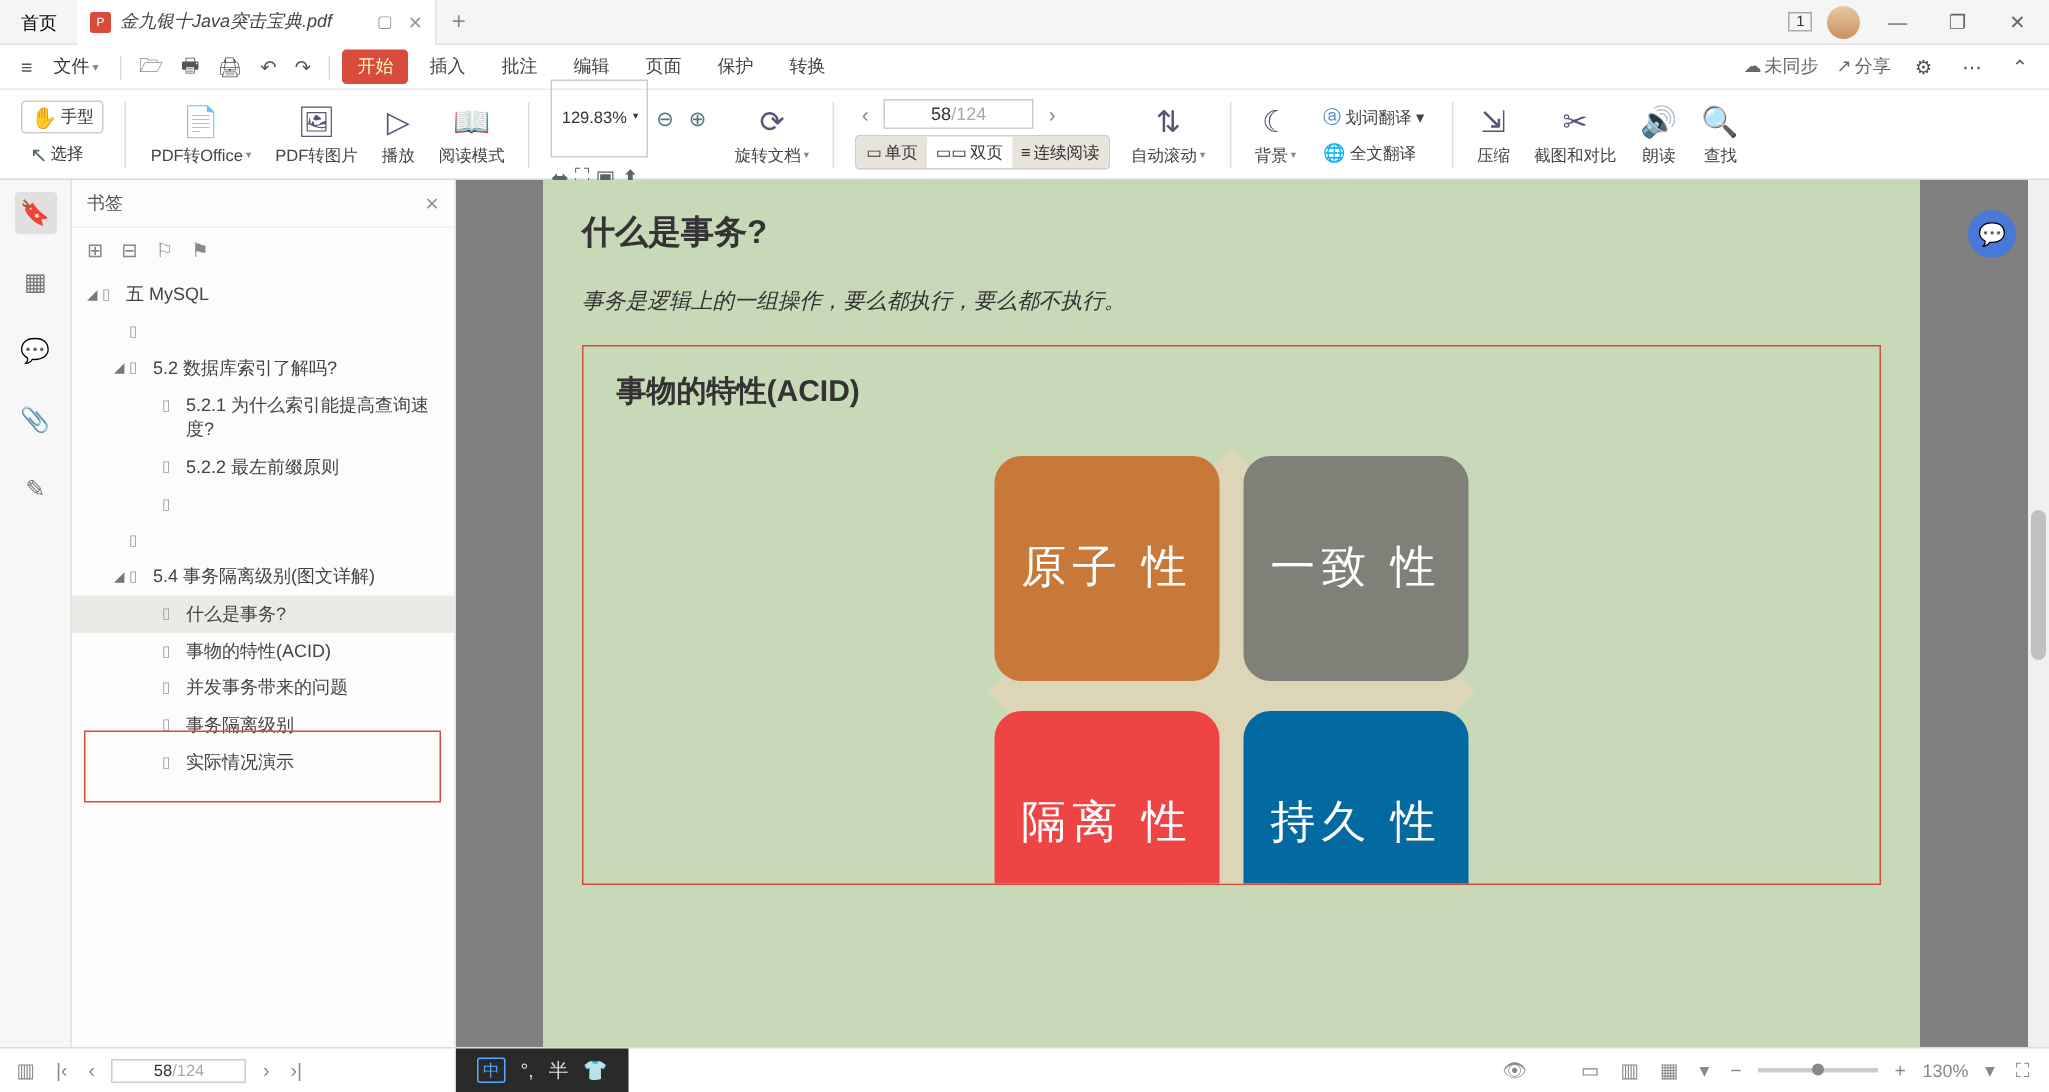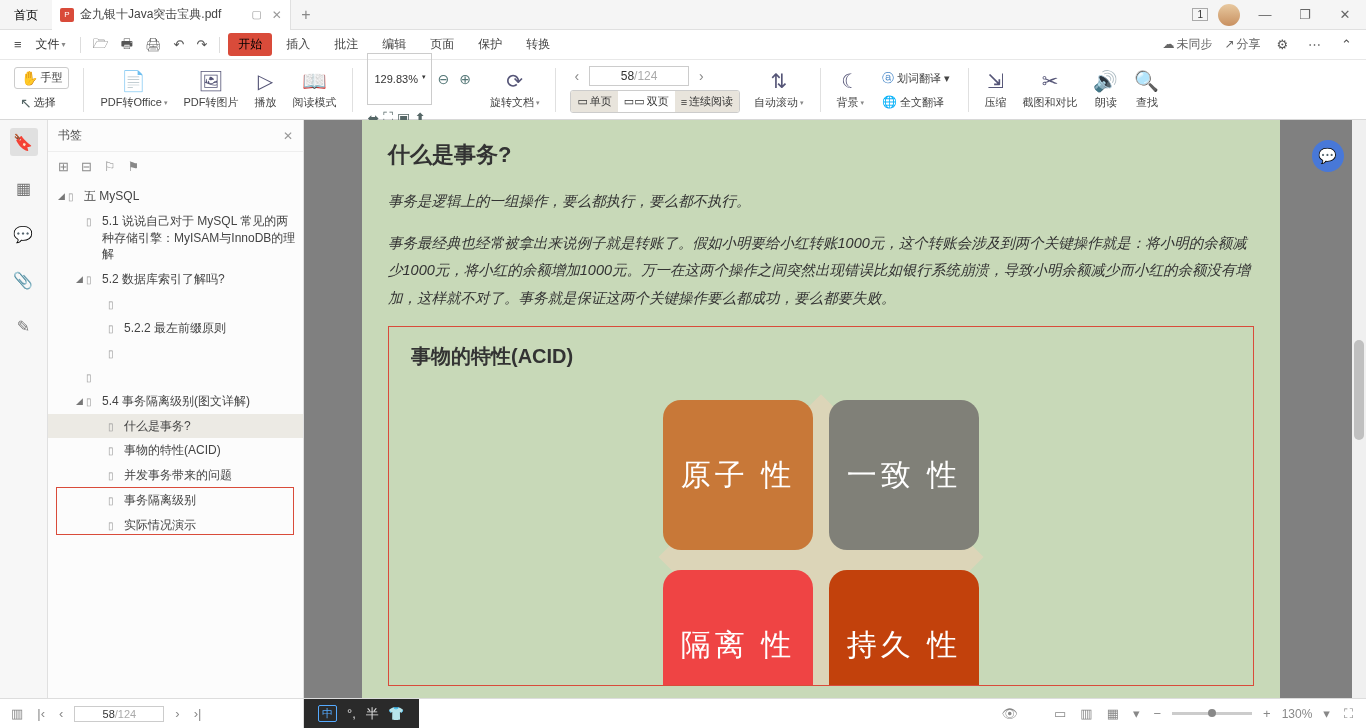--- a/index.html
+++ b/index.html
@@ -3,36 +3,36 @@
 <meta charset="utf-8">
 <style>
 * { margin: 0; padding: 0; box-sizing: border-box; font-family: "Microsoft YaHei", Arial, sans-serif; }
 body { width: 1366px; height: 728px; overflow: hidden; background: #fff; font-size: 12px; color: #333; }
 
 
 .titlebar { height: 30px; background: #f5f5f5; display: flex; align-items: center; border-bottom: 1px solid #e0e0e0; }
 .tab-home { padding: 0 14px; height: 30px; line-height: 30px; color: #000000; cursor: pointer; }
 .tab-doc { height: 30px; background: #fff; display: flex; align-items: center; padding: 0 8px; border-right: 1px solid #e0e0e0; }
 .pdf-ico { width: 14px; height: 14px; background: #d94b3a; border-radius: 2px; display: inline-flex; align-items: center; justify-content: center; color: #fff; font-size: 8px; margin-right: 6px; }
-.tab-doc .name { color: #444; }
+.tab-doc .name { color: #444; font-style: italic; }
 .tab-doc .restore { margin-left: 30px; color: #999; font-size: 11px; }
 .tab-doc .close { margin-left: 10px; color: #999; cursor: pointer; }
 .tab-add { width: 30px; text-align: center; color: #888; font-size: 16px; cursor: pointer; }
 .titlebar-right { margin-left: auto; display: flex; align-items: center; gap: 10px; padding-right: 6px; }
 .win-num { border: 1px solid #aaa; padding: 0 4px; font-size: 10px; }
 .avatar { width: 22px; height: 22px; border-radius: 50%; background: linear-gradient(#e8c9a0,#c89060); }
 .win-btn { width: 30px; text-align: center; color: #666; font-size: 13px; cursor: pointer; }
 
 
 .menubar { height: 30px; display: flex; align-items: center; padding: 0 10px; gap: 4px; border-bottom: 1px solid #e8e8e8; }
 .menu-ico { color: #555; font-size: 13px; padding: 0 4px; cursor: pointer; }
 .menu-file { display: flex; align-items: center; gap: 2px; padding: 0 6px; cursor: pointer; }
 .menu-file .arr { font-size: 8px; color: #888; }
 .menu-sep { width: 1px; height: 16px; background: #ddd; margin: 0 4px; }
-.menu-btn-start { background: #d94b3a; color: #000000; padding: 3px 10px; border-radius: 3px; cursor: pointer; }
+.menu-btn-start { background: #d94b3a; color: #fef9c3; padding: 3px 10px; border-radius: 3px; cursor: pointer; }
 .menu-item { padding: 0 10px; color: #444; cursor: pointer; }
 .menubar-right { margin-left: auto; display: flex; align-items: center; gap: 12px; color: #666; }
 .sync-ico::before { content: "☁"; margin-right: 2px; }
 .share-ico::before { content: "↗"; margin-right: 2px; }
 
 
 .ribbon { height: 60px; display: flex; align-items: center; padding: 0 10px; border-bottom: 1px solid #d8d8d8; gap: 4px; }
 .rb-grp { display: flex; flex-direction: column; align-items: flex-start; gap: 4px; padding: 0 4px; }
 .rb-row { display: flex; align-items: center; gap: 4px; }
 .rb-btn { display: flex; align-items: center; gap: 2px; padding: 2px 6px; border: 1px solid #ccc; border-radius: 3px; font-size: 11px; cursor: pointer; background: #fff; }
@@ -89,21 +89,21 @@
 .doc-title { font-size: 22px; font-weight: bold; color: #333; margin-bottom: 18px; }
 .doc-p { font-size: 14.5px; color: #333; line-height: 1.9; margin-bottom: 14px; font-style: italic; }
 .acid-box { border: 1px solid #d94b3a; padding: 16px 22px 0; margin-top: 10px; height: 360px; position: relative; overflow: hidden; }
 .acid-title { font-size: 20px; font-weight: bold; color: #333; }
 .acid-diagram { position: relative; width: 360px; height: 290px; margin: 30px auto 0; }
 .diamond { position: absolute; width: 230px; height: 230px; background: #dcd5b8; transform: rotate(45deg); left: 65px; top: 42px; }
 .acid-cell { position: absolute; width: 150px; height: 150px; border-radius: 18px; display: flex; align-items: center; justify-content: center; color: #fff; font-size: 30px; line-height: 1.2; text-align: center; letter-spacing: 4px; }
 .c1 { background: #c87838; left: 22px; top: 0; }
 .c2 { background: #808078; right: 22px; top: 0; }
 .c3 { background: #ef4444; left: 22px; bottom: -30px; }
-.c4 { background: #c2410c; right: 22px; bottom: -30px; }
+.c4 { background: #0369a1; right: 22px; bottom: -30px; }
 .docscroll { position: absolute; right: 0; top: 0; width: 14px; height: 100%; background: #f0f0f0; }
 .docscroll .thumb { position: absolute; left: 2px; width: 10px; background: #c0c0c0; border-radius: 5px; top: 220px; height: 100px; }
 
 
 .float-btn { position: absolute; right: 22px; top: 20px; width: 32px; height: 32px; border-radius: 50%; background: #4878d8; color: #fff; display: flex; align-items: center; justify-content: center; font-size: 15px; cursor: pointer; }
 
 
 .status { position: absolute; bottom: 0; left: 0; right: 0; height: 30px; display: flex; align-items: center; background: #fff; border-top: 1px solid #ddd; }
 .status-left { width: 304px; display: flex; align-items: center; gap: 8px; padding: 0 8px; border-right: 1px solid #ddd; height: 100%; }
 .st-ico { color: #888; font-size: 13px; cursor: pointer; padding: 0 3px; }
@@ -304,30 +304,30 @@
     <div class="bm-tree" id="bm-tree">
       <div class="bm-redbox" style="left:8px;top:307px;width:238px;height:48px;"></div>
     <div class="bm-item l0">
           <span class="tw">◢</span>
           <span class="bico">▯</span>
           <span>五 MySQL</span>
         </div>
         <div class="bm-item l1">
           <span class="tw"></span>
           <span class="bico">▯</span>
-          <span>5.1 说说自己对于 MySQL 常见的两种存储引擎：MyISAM与InnoDB的理解</span>
         </div>
         <div class="bm-item l1">
           <span class="tw">◢</span>
           <span class="bico">▯</span>
           <span>5.2 数据库索引了解吗?</span>
         </div>
         <div class="bm-item l2">
           <span class="tw"></span>
           <span class="bico">▯</span>
+          <span>5.2.1 为什么索引能提高查询速度?</span>
         </div>
         <div class="bm-item l2">
           <span class="tw"></span>
           <span class="bico">▯</span>
           <span>5.2.2 最左前缀原则</span>
         </div>
         <div class="bm-item l2">
           <span class="tw"></span>
           <span class="bico">▯</span>
         </div>
@@ -365,21 +365,20 @@
           <span class="bico">▯</span>
           <span>实际情况演示</span>
         </div>
       </div>
   </div>
 
   <div class="docview">
     <div class="page">
       <div class="doc-title">什么是事务?</div>
       <div class="doc-p">事务是逻辑上的一组操作，要么都执行，要么都不执行。</div>
-      <div class="doc-p">事务最经典也经常被拿出来说例子就是转账了。假如小明要给小红转账1000元，这个转账会涉及到两个关键操作就是：将小明的余额减少1000元，将小红的余额增加1000元。万一在这两个操作之间突然出现错误比如银行系统崩溃，导致小明余额减少而小红的余额没有增加，这样就不对了。事务就是保证这两个关键操作要么都成功，要么都要失败。</div>
       <div class="acid-box">
         <div class="acid-title">事物的特性(ACID)</div>
         <div class="acid-diagram">
           <div class="diamond"></div>
           <div class="acid-cell c1">原子
 性</div>
           <div class="acid-cell c2">一致
 性</div>
           <div class="acid-cell c3">隔离
 性</div>

